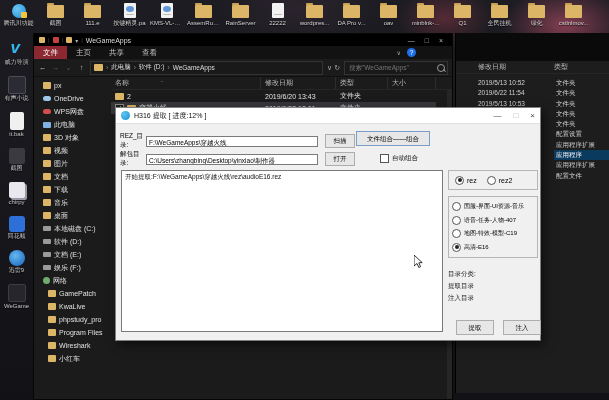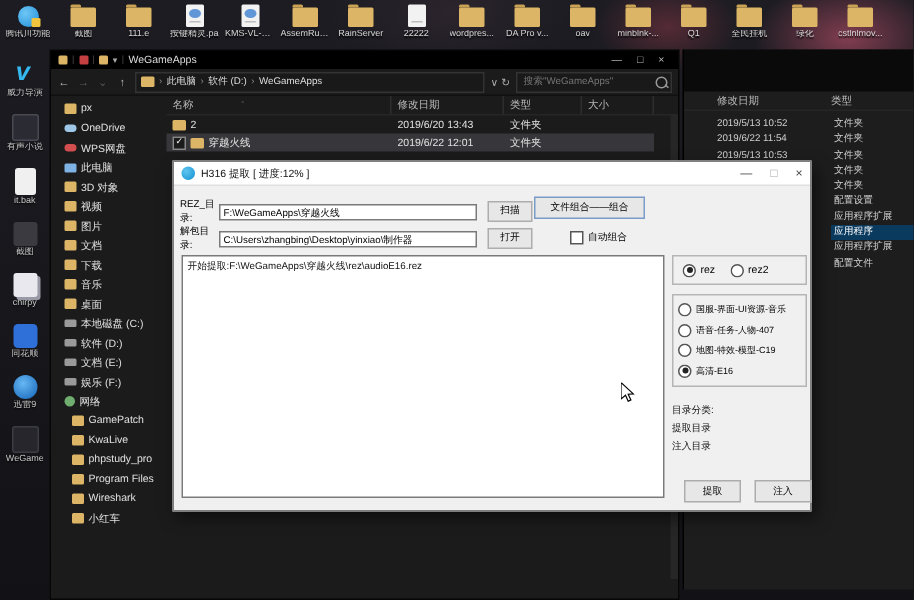--- a/index.html
+++ b/index.html
@@ -249,20 +249,30 @@
     <span class="qat"></span>
     <span class="ecaret">▾</span>
     <span class="tsep">|</span>
     <span>WeGameApps</span>
     <span class="ectrls">
       <span>—</span>
       <span>□</span>
       <span>×</span>
     </span>
   </div>
+  <div class="ribbon">
+    <span class="rtab file">文件</span>
+    <span class="rtab">主页</span>
+    <span class="rtab">共享</span>
+    <span class="rtab">查看</span>
+    <span class="ribbon-right">
+      <span class="ecaret">∨</span>
+      <span class="helpdot">?</span>
+    </span>
+  </div>
   <div class="addrbar">
     <span class="navarrow">←</span>
     <span class="navarrow dim">→</span>
     <span class="navarrow dim">⌄</span>
     <span class="navarrow">↑</span>
     <span class="crumbbox">
       <span class="minifolder"></span>
       <span class="csep">›</span>
       <span>此电脑</span>
       <span class="csep">›</span>

